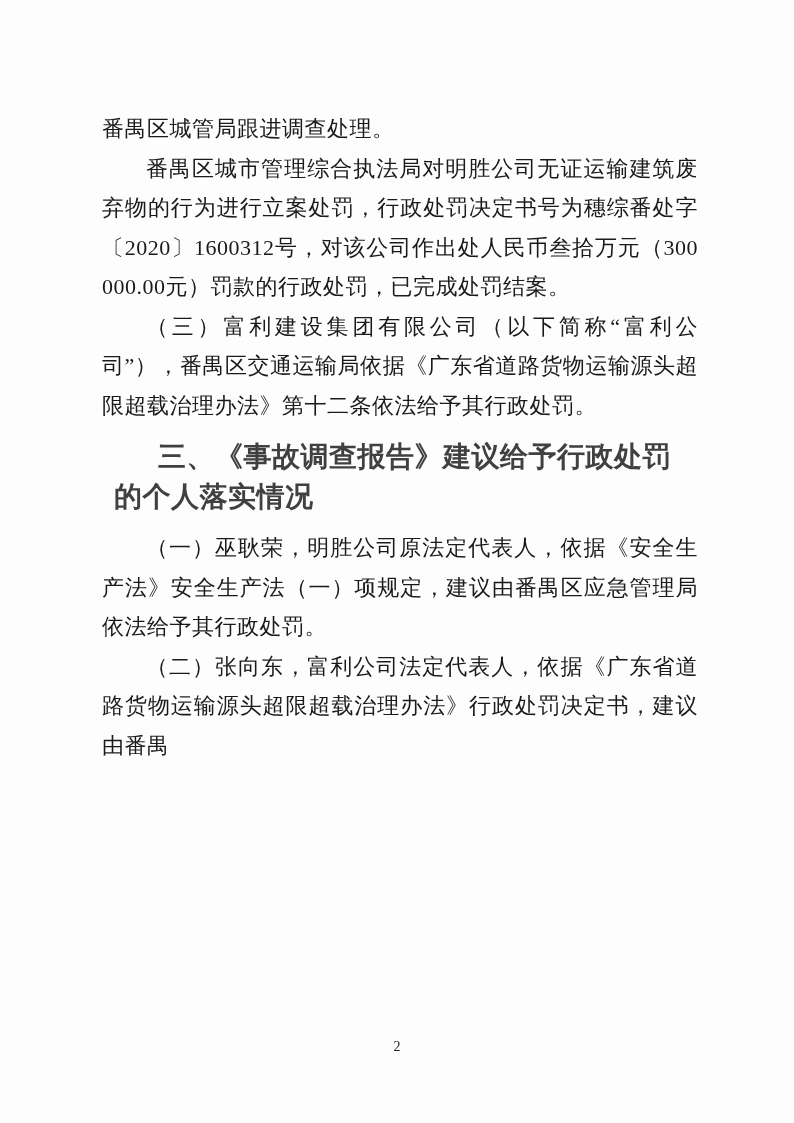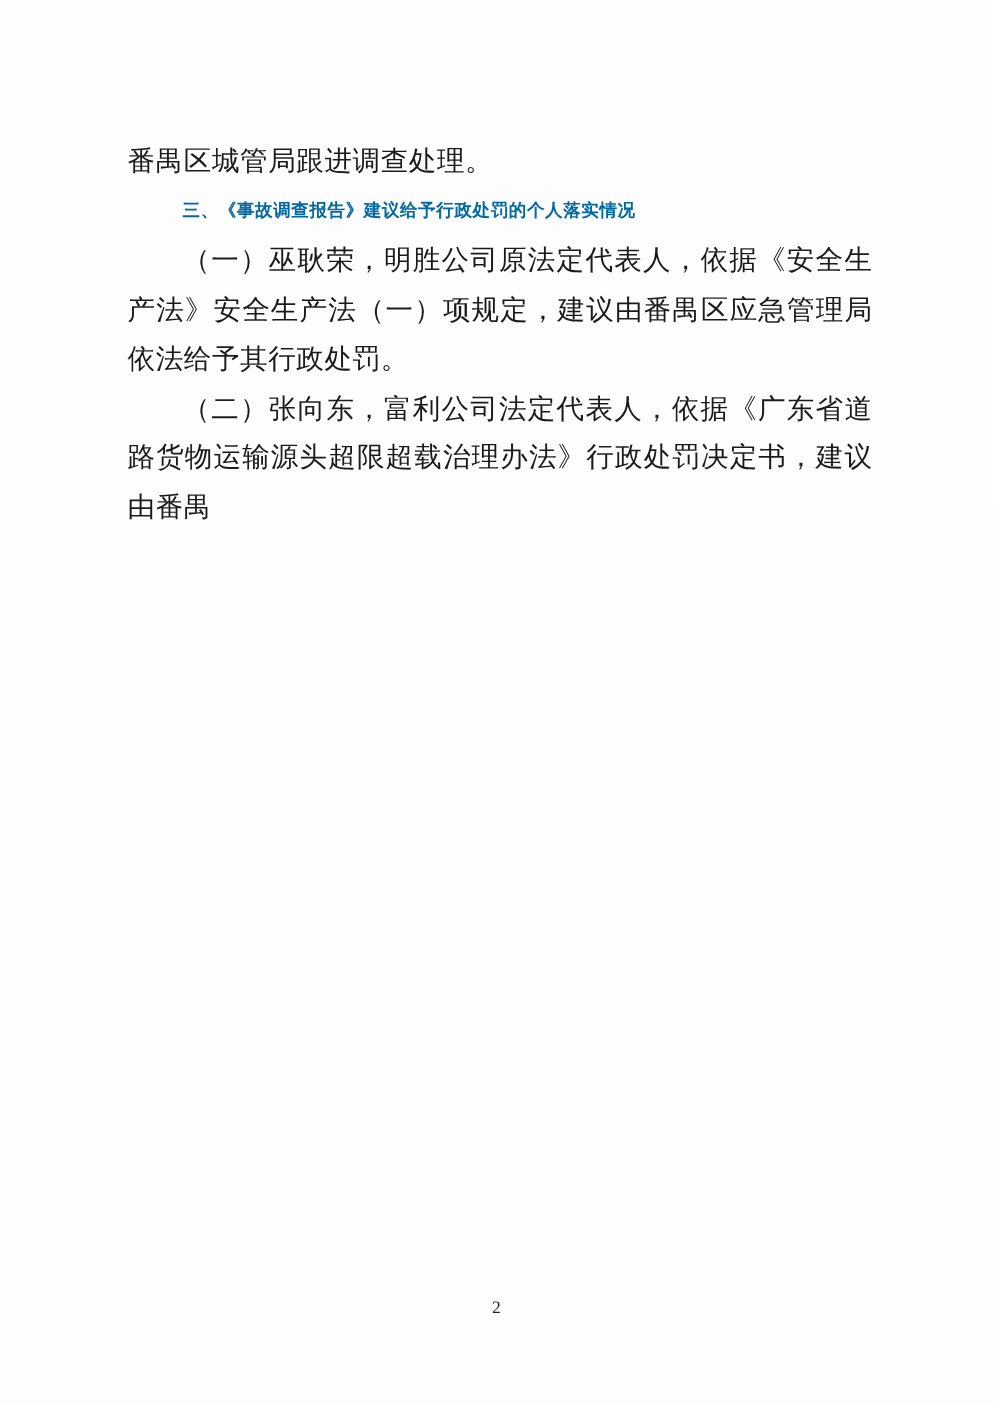--- a/index.html
+++ b/index.html
@@ -29,45 +29,47 @@
     letter-spacing: 0.5px;
     text-align: justify;
     text-justify: inter-ideograph;
     text-indent: 44px;
     word-break: break-all;
   }
   .para.no-indent {
     text-indent: 0;
   }
   .heading {
-    margin: 0;
-    font-size: 14px;
+    margin: 12px;
+    font-size: 28px;
     line-height: 39.5px;
     font-weight: 700;
     font-family: "Liberation Sans", sans-serif;
     text-indent: 44px;
     letter-spacing: 0.5px;
-    color: #0369a1;
+    color: #404040;
     word-break: break-all;
   }
   .footer {
     position: absolute;
     left: 0;
     right: 0;
     top: 1039px;
     text-align: center;
     font-size: 14px;
     color: #222;
     font-family: "Liberation Serif", serif;
   }
 </style>
 </head>
 <body>
 
 <div class="page">
   <div class="content">
     <p class="para no-indent">番禺区城管局跟进调查处理。</p>
+    <p class="para">番禺区城市管理综合执法局对明胜公司无证运输建筑废弃物的行为进行立案处罚，行政处罚决定书号为穗综番处字〔2020〕1600312号，对该公司作出处人民币叁拾万元（300000.00元）罚款的行政处罚，已完成处罚结案。</p>
+    <p class="para">（三）富利建设集团有限公司（以下简称“富利公司”），番禺区交通运输局依据《广东省道路货物运输源头超限超载治理办法》第十二条依法给予其行政处罚。</p>
     <h2 class="heading">三、《事故调查报告》建议给予行政处罚的个人落实情况</h2>
     <p class="para">（一）巫耿荣，明胜公司原法定代表人，依据《安全生产法》安全生产法（一）项规定，建议由番禺区应急管理局依法给予其行政处罚。</p>
     <p class="para">（二）张向东，富利公司法定代表人，依据《广东省道路货物运输源头超限超载治理办法》行政处罚决定书，建议由番禺</p>
   </div>
   <div class="footer">2</div>
 </div>
 
 </body></html>

